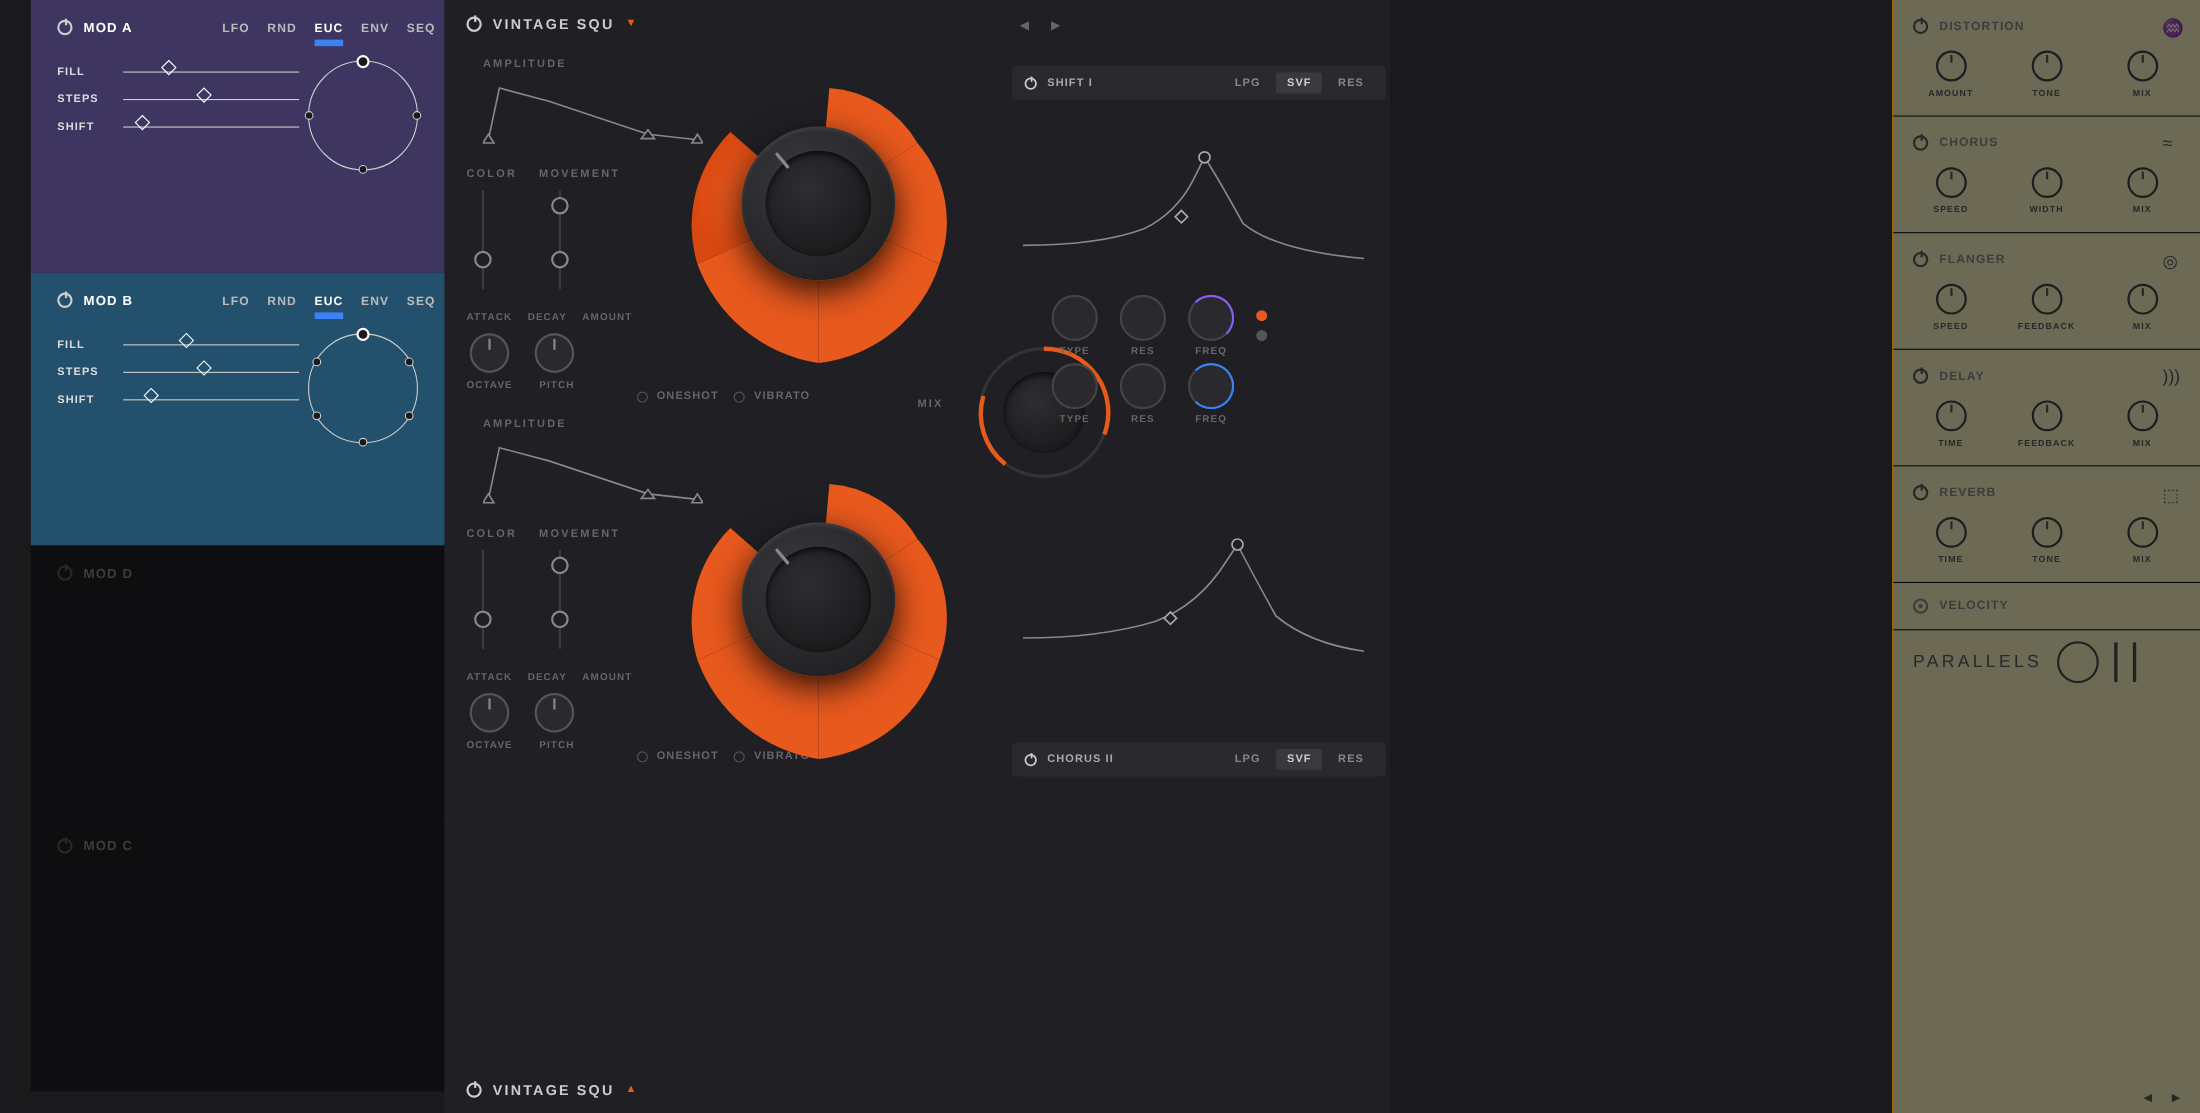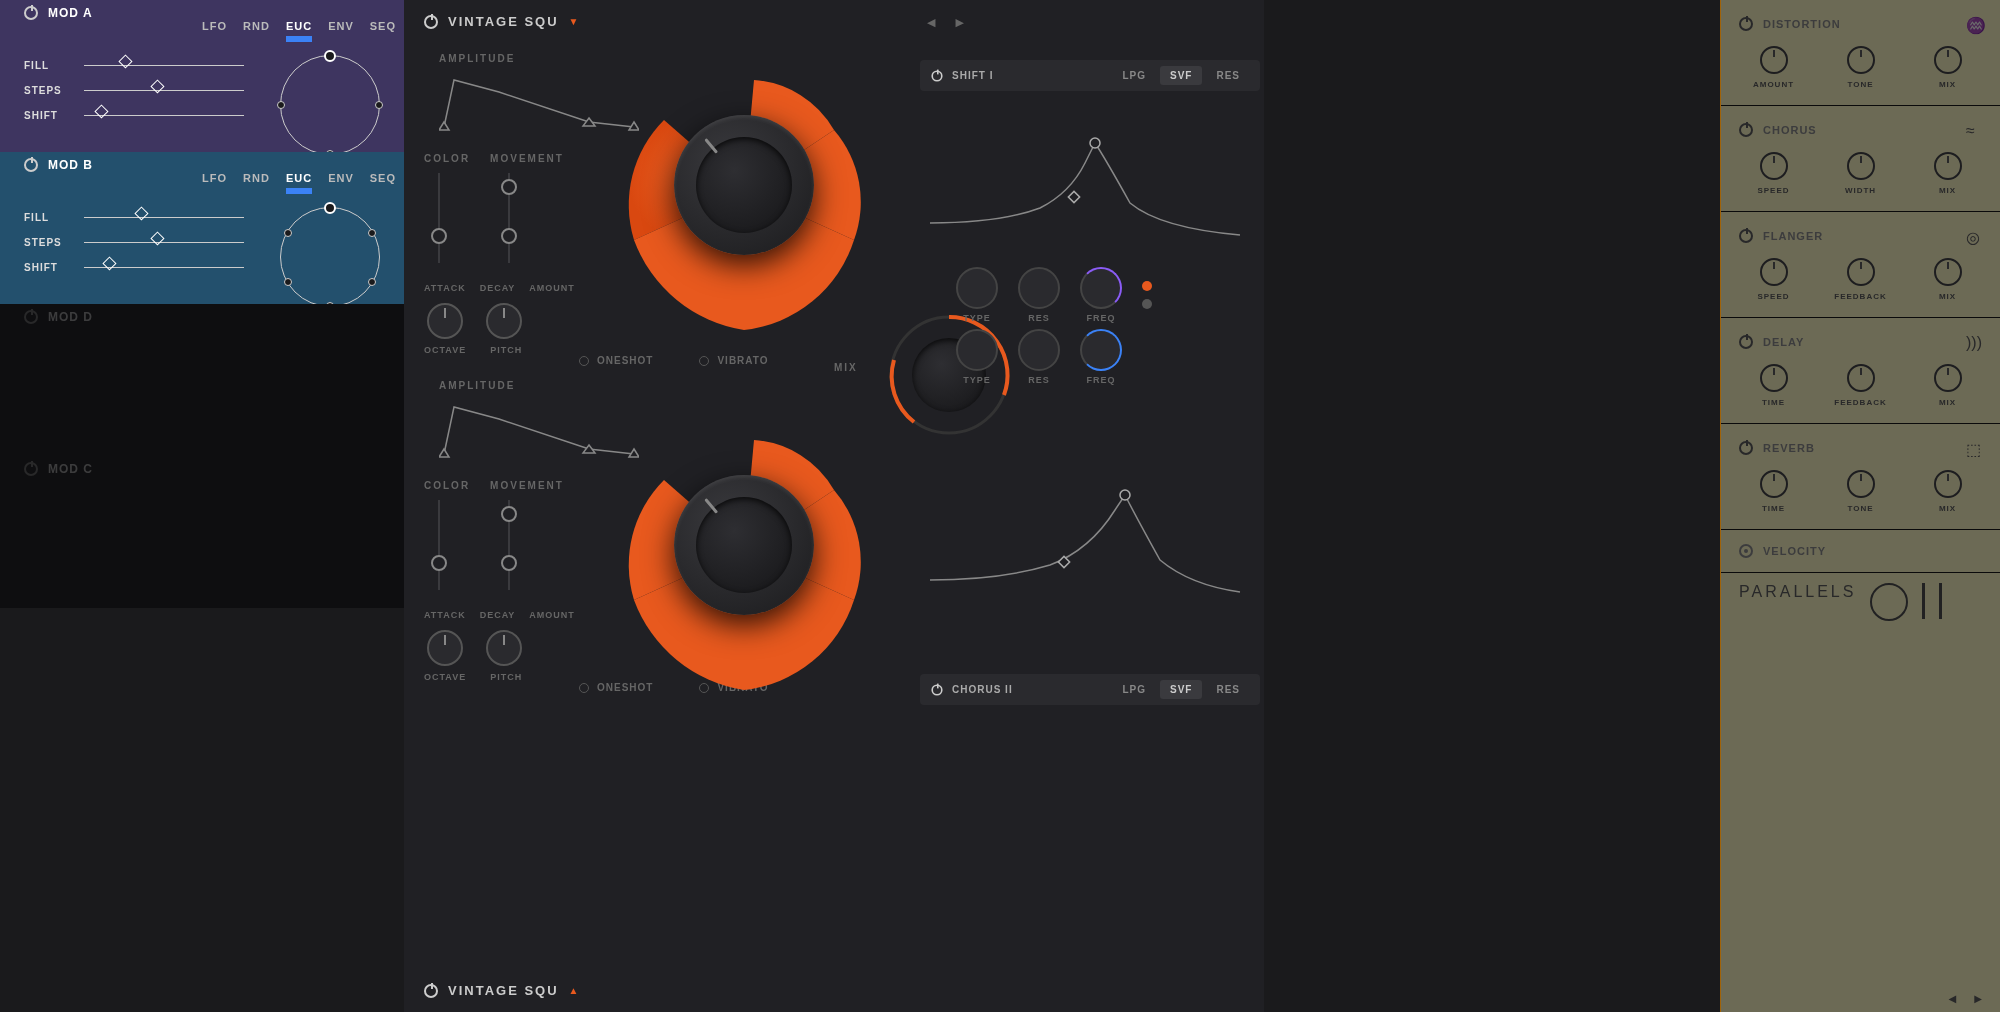--- a/index.html
+++ b/index.html
@@ -4,21 +4,21 @@
 <style>
 * { margin: 0; padding: 0; box-sizing: border-box; font-family: 'Arial', sans-serif; user-select: none; }
 body { background: #1a1a1c; color: #999; width: 2000px; height: 1012px; overflow: hidden; position: relative; }
 
 
 .col-left { position: absolute; left: 0; top: 0; width: 420px; height: 1012px; }
 .col-center { position: absolute; left: 404px; top: 0; width: 860px; height: 1012px; background: #202024; }
 .col-fx { position: absolute; right: 0; top: 0; width: 280px; height: 1012px; background: #fef9c3; border-left: 1px solid #a16207; }
 
 
-.mod-panel { height: 152px; padding: 6px 24px; position: relative; }
+.mod-panel { height: 248px; padding: 18px 24px; position: relative; margin-left: 28px; }
 .mod-a { background: #3e3560; }
 .mod-b { background: #23506d; }
 .mod-c { background: #161618; }
 .mod-d { background: #141418; }
 .mod-header { display: flex; align-items: center; gap: 10px; margin-bottom: 20px; }
 .power-icon { width: 14px; height: 14px; border: 2px solid #ccc; border-radius: 50%; position: relative; display: inline-block; }
 .power-icon::after { content: ''; position: absolute; width: 2px; height: 6px; background: #ccc; top: -3px; left: 5px; }
 .power-dim { border-color: #555; }
 .power-dim::after { background: #555; }
 .mod-title { font-size: 12px; font-weight: bold; color: #fff; letter-spacing: 1px; }
@@ -50,21 +50,21 @@
 .fader-track { position: absolute; left: 14px; top: 0; width: 2px; height: 90px; background: #3a3a3e; }
 .fader-handle { position: absolute; left: 7px; width: 16px; height: 16px; border: 2px solid #888; border-radius: 50%; background: #202024; }
 
 .knob-row { display: flex; gap: 20px; position: absolute; left: 20px; top: 260px; align-items: flex-end; }
 .knob-group { text-align: right; }
 .knob-small { width: 36px; height: 36px; border: 2px solid #555; border-radius: 50%; position: relative; margin: 0 auto 6px; background: #2a2a2e; }
 .knob-small::after { content: ''; position: absolute; width: 2px; height: 10px; background: #888; top: 3px; left: 50%; transform: translateX(-50%); }
 .knob-label { font-size: 9px; font-weight: bold; color: #666; letter-spacing: 1px; }
 .knob-labels-top { font-size: 9px; font-weight: bold; color: #666; letter-spacing: 1px; position: absolute; top: 240px; left: 20px; display: flex; gap: 14px; }
 
-.toggle-row { position: absolute; left: 280px; top: 330px; display: flex; gap: 46px; text-align: right; }
+.toggle-row { position: absolute; left: 280px; top: 330px; display: flex; gap: 14px; text-align: right; }
 .toggle { display: flex; align-items: center; gap: 8px; }
 .toggle-dot { width: 10px; height: 10px; border: 1px solid #555; border-radius: 50%; }
 .toggle-label { font-size: 10px; font-weight: bold; color: #666; letter-spacing: 1px; }
 
 
 .big-wheel { position: absolute; width: 280px; height: 280px; }
 .wheel-1 { left: 200px; top: 60px; }
 .wheel-2 { left: 200px; top: 420px; }
 .wheel-fan { position: absolute; inset: 0; }
 .wheel-center { position: absolute; left: 70px; top: 55px; width: 140px; height: 140px; background: radial-gradient(circle at 40% 35%, #3a3a3e, #1a1a1c); border-radius: 50%; box-shadow: 0 10px 30px rgba(0,0,0,0.8), inset 0 2px 4px rgba(255,255,255,0.1); }
@@ -102,21 +102,21 @@
 .fx-icon { width: 16px; height: 16px; color: #555; }
 .fx-knobs { display: flex; gap: 18px; justify-content: space-between; }
 .fx-knob-group { text-align: center; flex: 1; }
 .fx-knob { width: 28px; height: 28px; border: 2px solid #3a3a3e; border-radius: 50%; margin: 0 auto 6px; position: relative; }
 .fx-knob::after { content: ''; position: absolute; width: 2px; height: 7px; background: #555; top: 2px; left: 50%; transform: translateX(-50%); }
 .fx-knob-label { font-size: 8px; font-weight: bold; color: #555; letter-spacing: 1px; }
 
 .velocity-section { padding: 14px 18px; display: flex; align-items: center; gap: 10px; }
 .velocity-icon { width: 14px; height: 14px; border: 2px solid #888; border-radius: 50%; position: relative; }
 .velocity-icon::after { content:''; position:absolute; width:4px; height:4px; background:#888; border-radius:50%; top:3px; left:3px;}
-.brand-section { padding: 10px 18px; display: flex; align-items: flex-start; gap: 14px; }
+.brand-section { padding: 10px 18px; display: flex; align-items: center; gap: 14px; }
 .brand-text { font-size: 16px; font-weight: 300; color: #555; letter-spacing: 3px; }
 .volume-knob { width: 38px; height: 38px; border: 2px solid #444; border-radius: 50%; position: relative; }
 
 .nav-arrows { position: absolute; right: 300px; top: 16px; display: flex; gap: 20px; font-size: 11px; color: #666; }
 
 .dim-overlay { position:absolute; inset:0; background: rgba(10,10,12,0.6); pointer-events: none; }
 
 
 .source-2 { position: absolute; top: 370px; left: 0; right: 0; }
 .source-2-header { position: absolute; bottom: 0; left: 0; right: 0; padding: 14px 20px; display:flex; align-items:center; gap:10px; }

